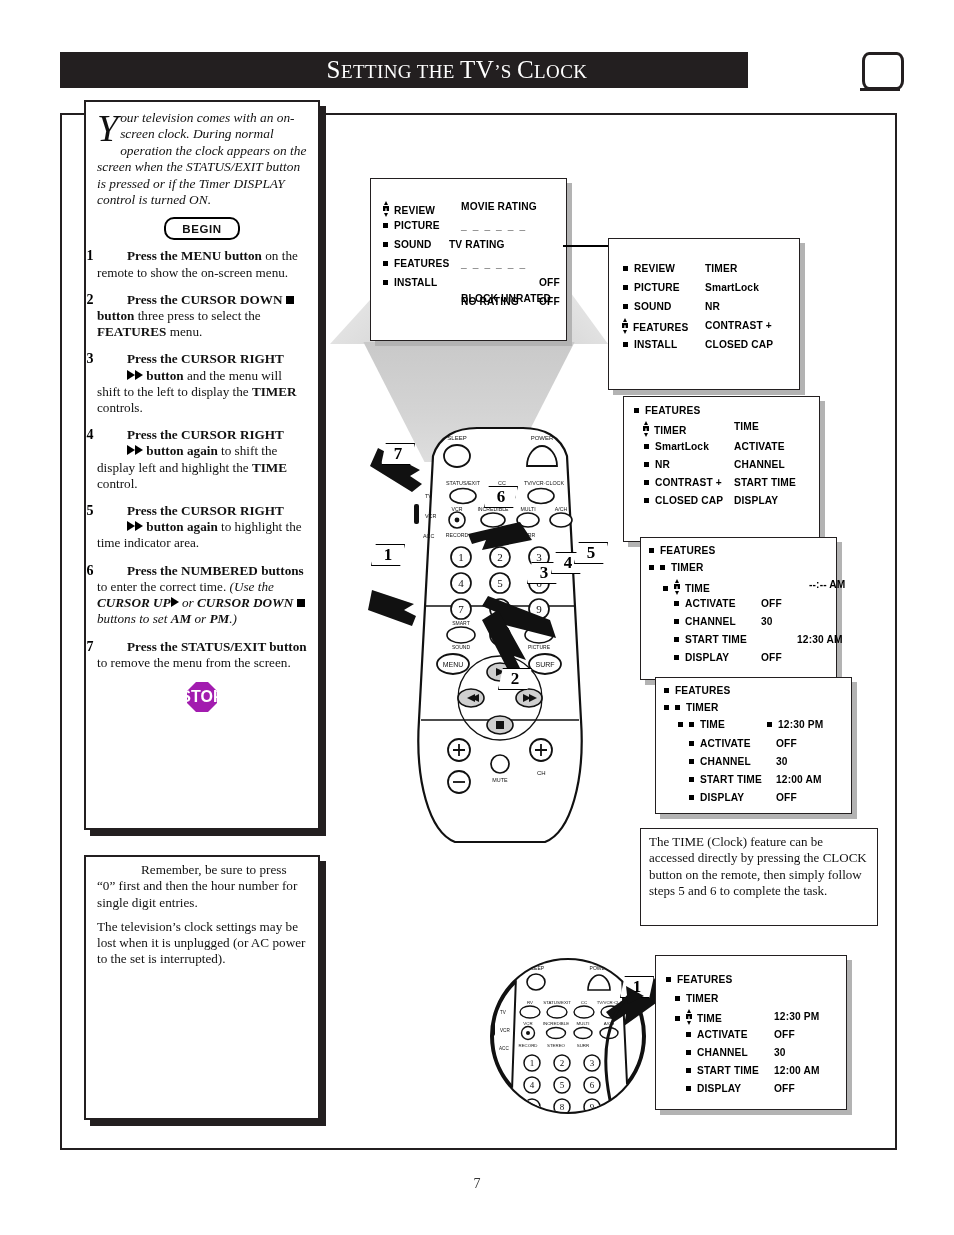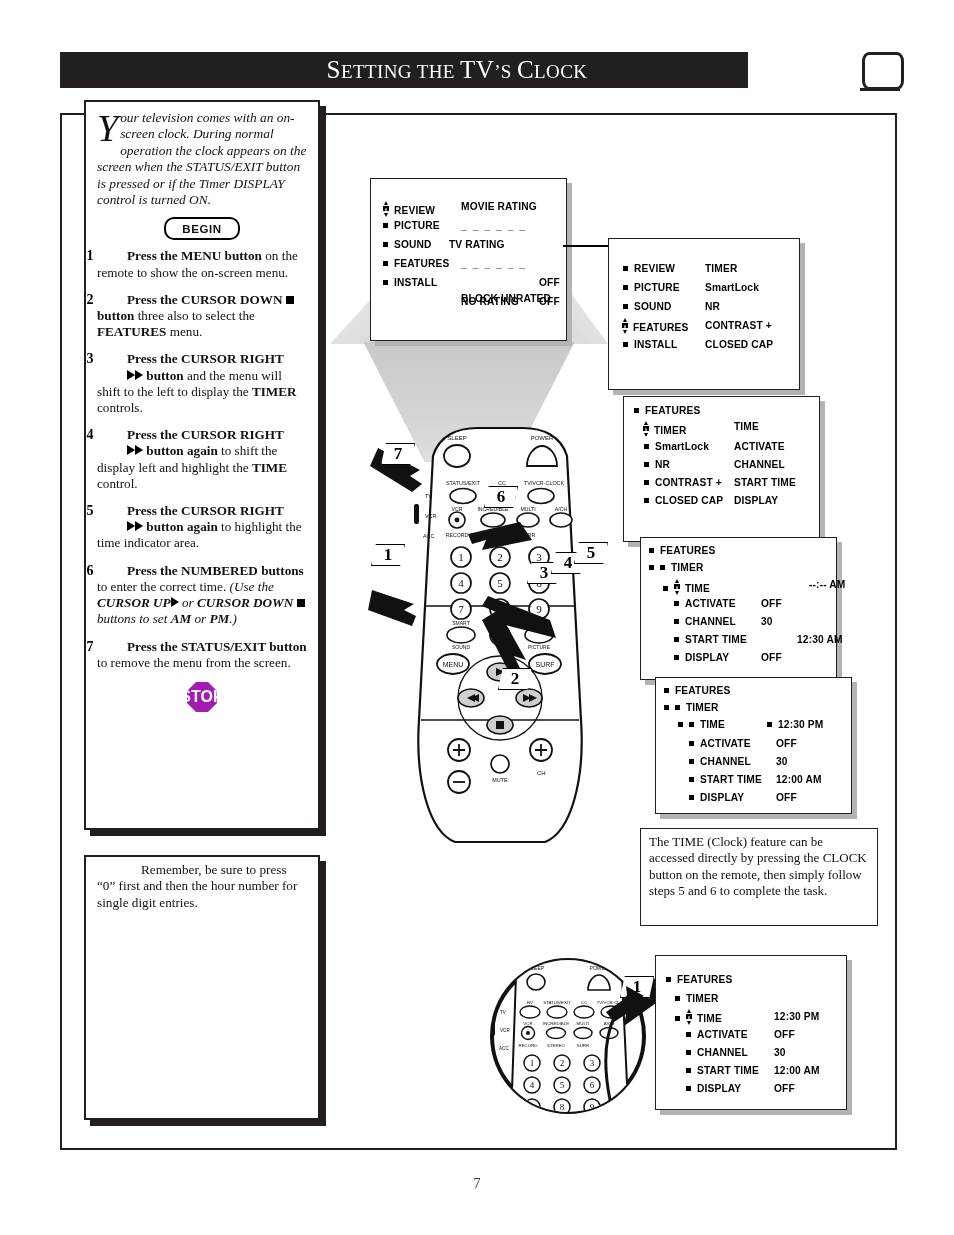--- a/index.html
+++ b/index.html
@@ -223,21 +223,21 @@
       <div class="step-body">
         <b>Press the MENU button</b><span> on the remote to show the on-screen menu.</span>
       </div>
     </div>
 
     <div class="step">
       <div class="step-num"><span>2</span></div>
       <div class="step-body">
         <b>Press the CURSOR DOWN</b>
         <span class="sq"></span>
-        <b>button</b><span> three also to select the </span><b>FEATURES</b><span> menu.</span>
+        <b>button</b><span> three press to select the </span><b>FEATURES</b><span> menu.</span>
       </div>
     </div>
 
     <div class="step">
       <div class="step-num"><span>3</span></div>
       <div class="step-body">
         <b>Press the CURSOR RIGHT</b>
         <span class="dbl-tri"><span class="tri-r"></span><span class="tri-r"></span></span>
         <b>button</b><span> and the menu will shift to the left to display the </span><b>TIMER</b><span> controls.</span>
       </div>
@@ -274,20 +274,21 @@
         <b>Press the STATUS/EXIT button</b><span> to remove the menu from the screen.</span>
       </div>
     </div>
 
     <div class="stop-badge">STOP</div>
   </div>
 
   <div id="smart-help-panel">
     <div id="smart-help-body">
       <p>Remember, be sure to press “0” first and then the hour number for single digit entries.</p>
+      <p>The television’s clock settings may be lost when it is unplugged (or AC power to the set is interrupted).</p>
     </div>
   </div>
 
   <div id="funnel-wing-l"></div>
   <div id="funnel-wing-r"></div>
   <div id="funnel"></div>
 
   <div class="tvscreen" id="screen-ratings">
     <div class="tvrow" style="left:12px;top:22px;">
       <span class="updown-ico"><i></i></span><span>REVIEW</span>

